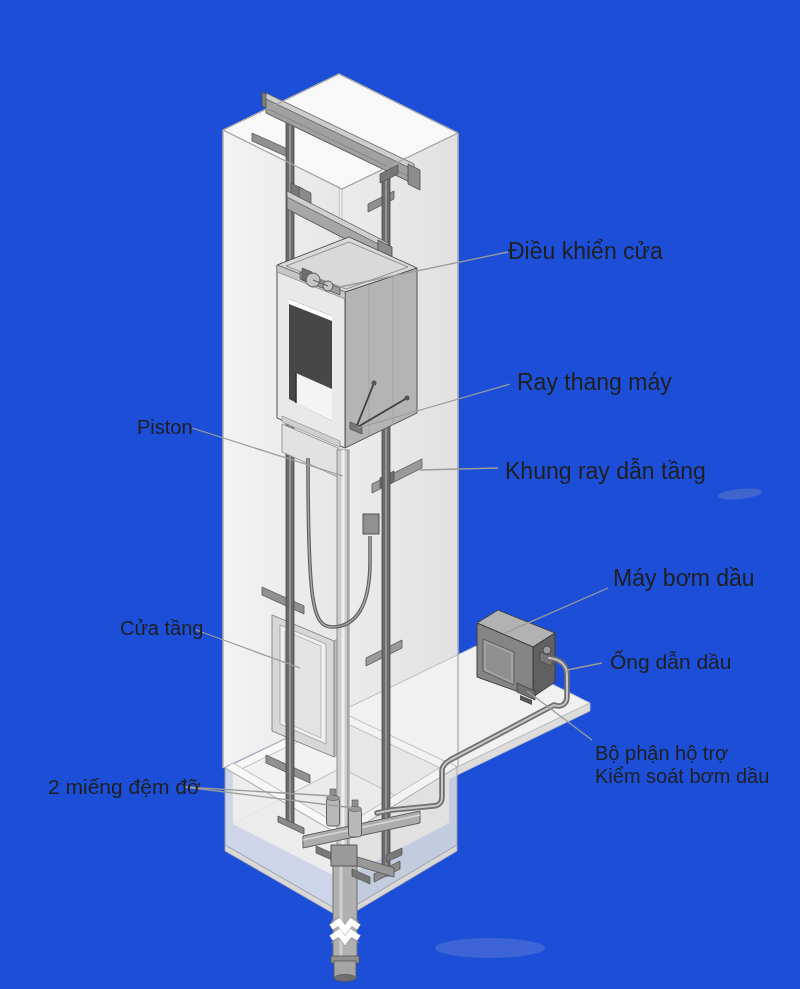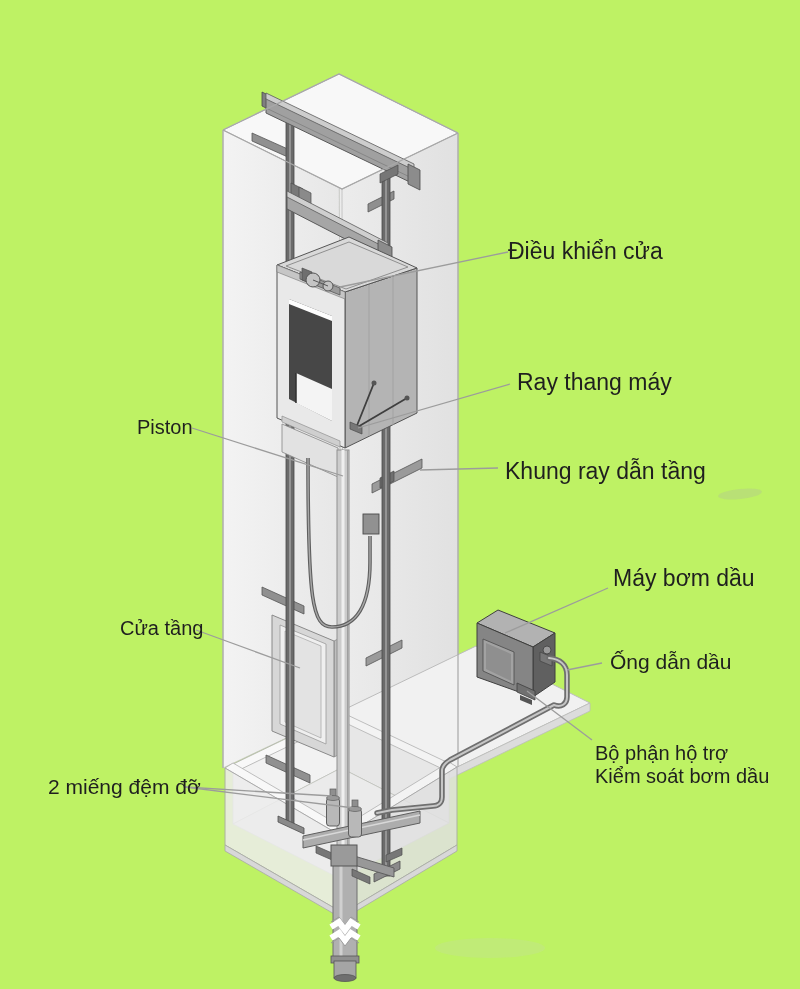--- a/index.html
+++ b/index.html
@@ -1,17 +1,17 @@
 <!DOCTYPE html>
 <html><head>
 <meta charset="utf-8">
 <style>
   html,body{margin:0;padding:0;background:#fff;}
   body{font-family:"Liberation Sans",sans-serif;}
-  .stage{position:relative;width:800px;height:989px;background:#bef264;overflow:hidden;}
+  .stage{position:relative;width:800px;height:989px;background:#1d4ed8;overflow:hidden;}
   svg{display:block;}
   text{fill:#1f1f1f;}
   .lbl{font-family:"Liberation Sans","DejaVu Sans",sans-serif;}
 </style>
 </head>
 <body>
 
 <div class="stage">
 <svg width="800" height="989" viewBox="0 0 800 989">
   <defs>

